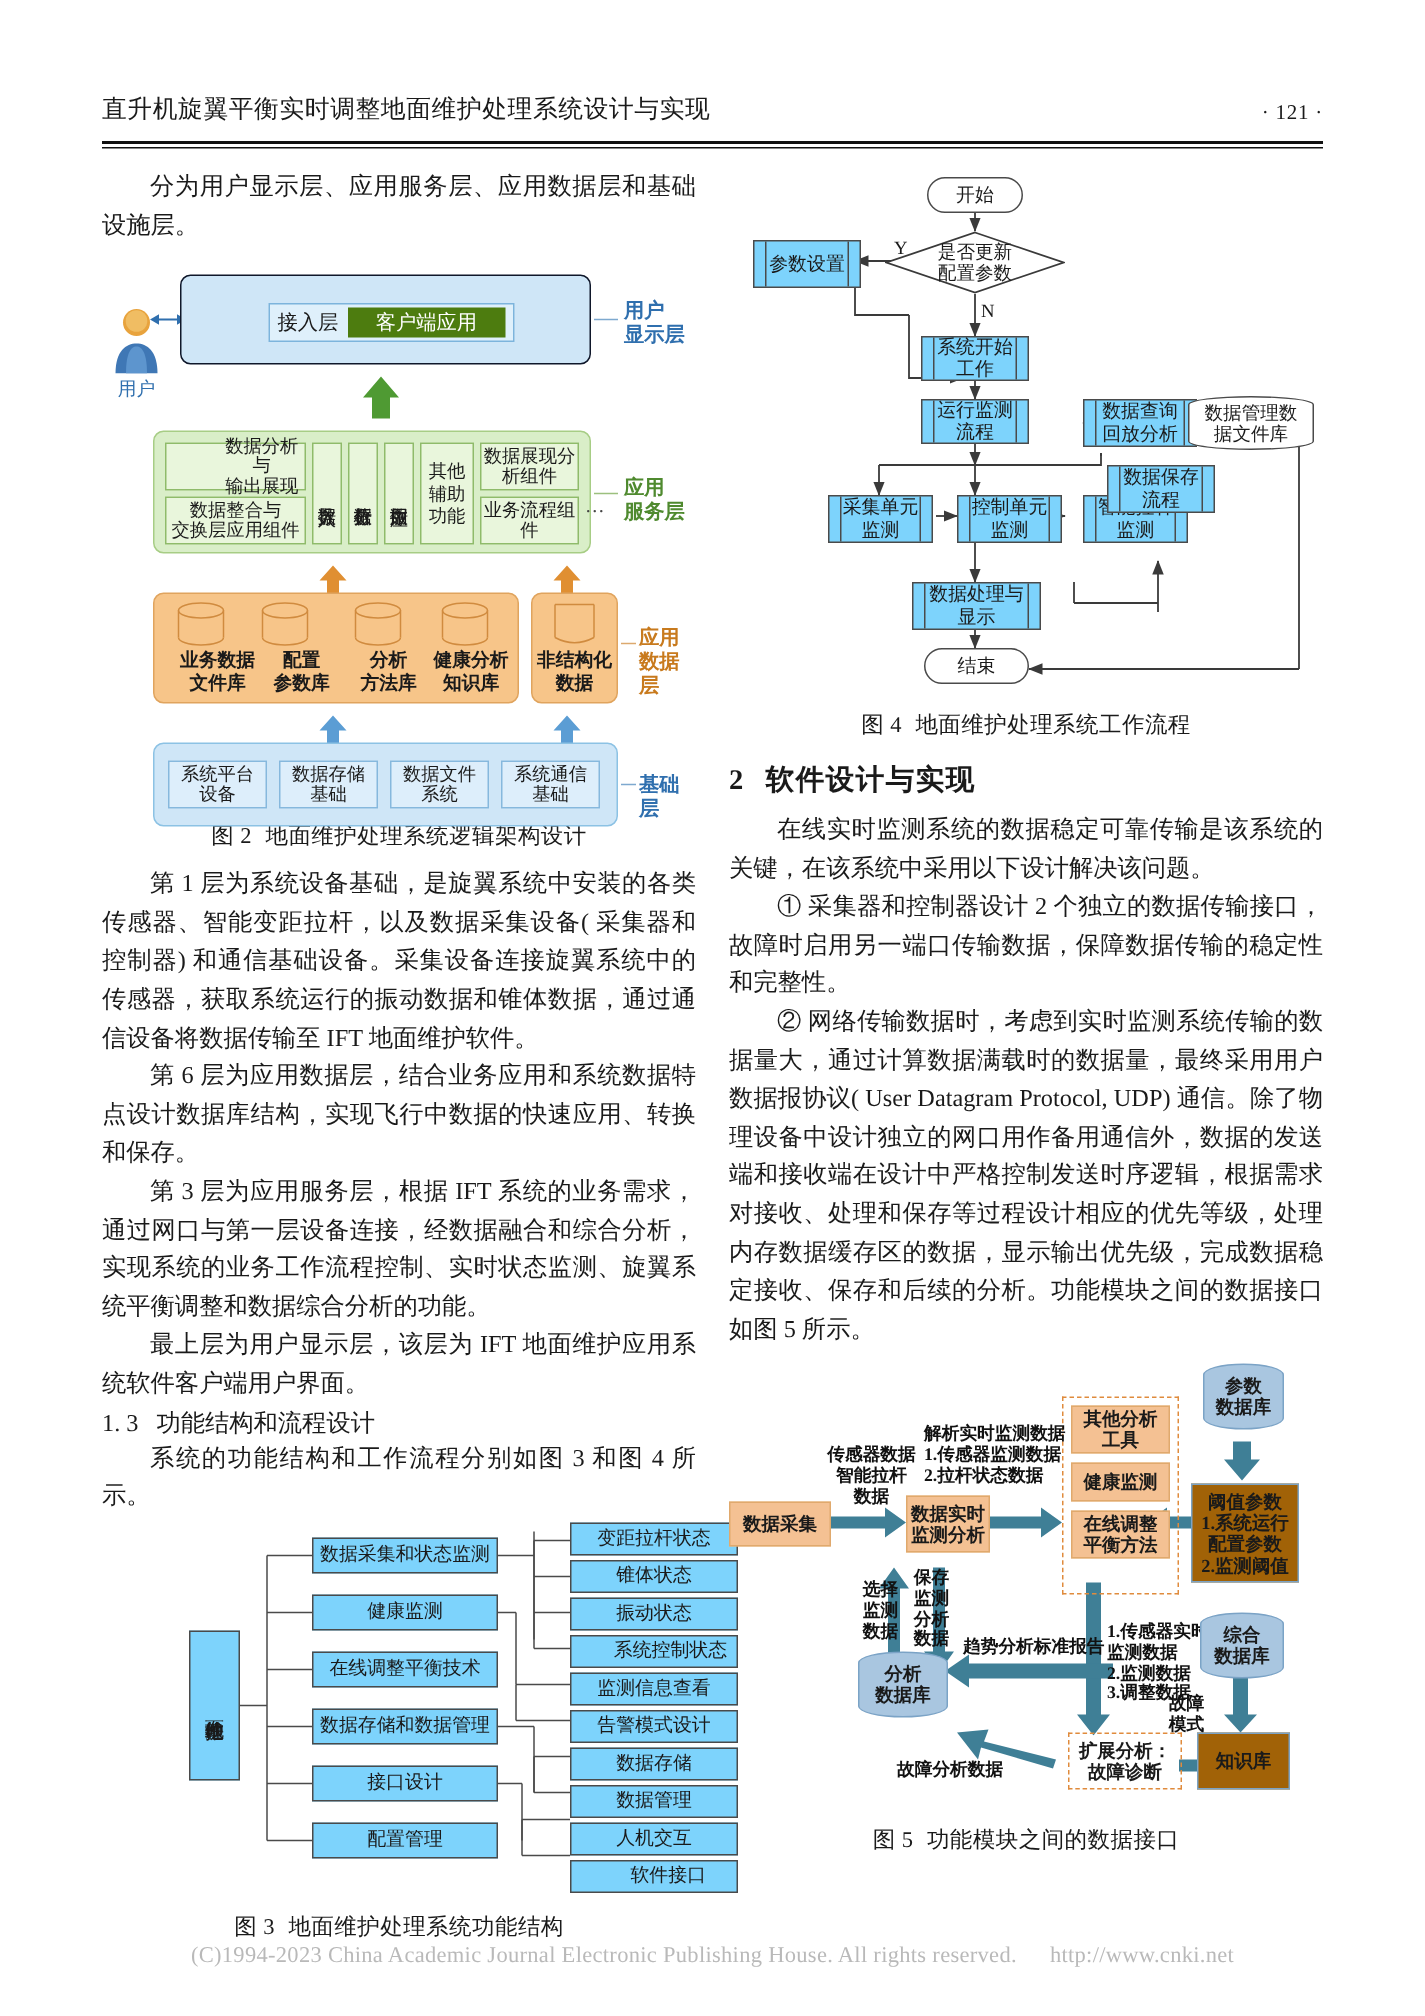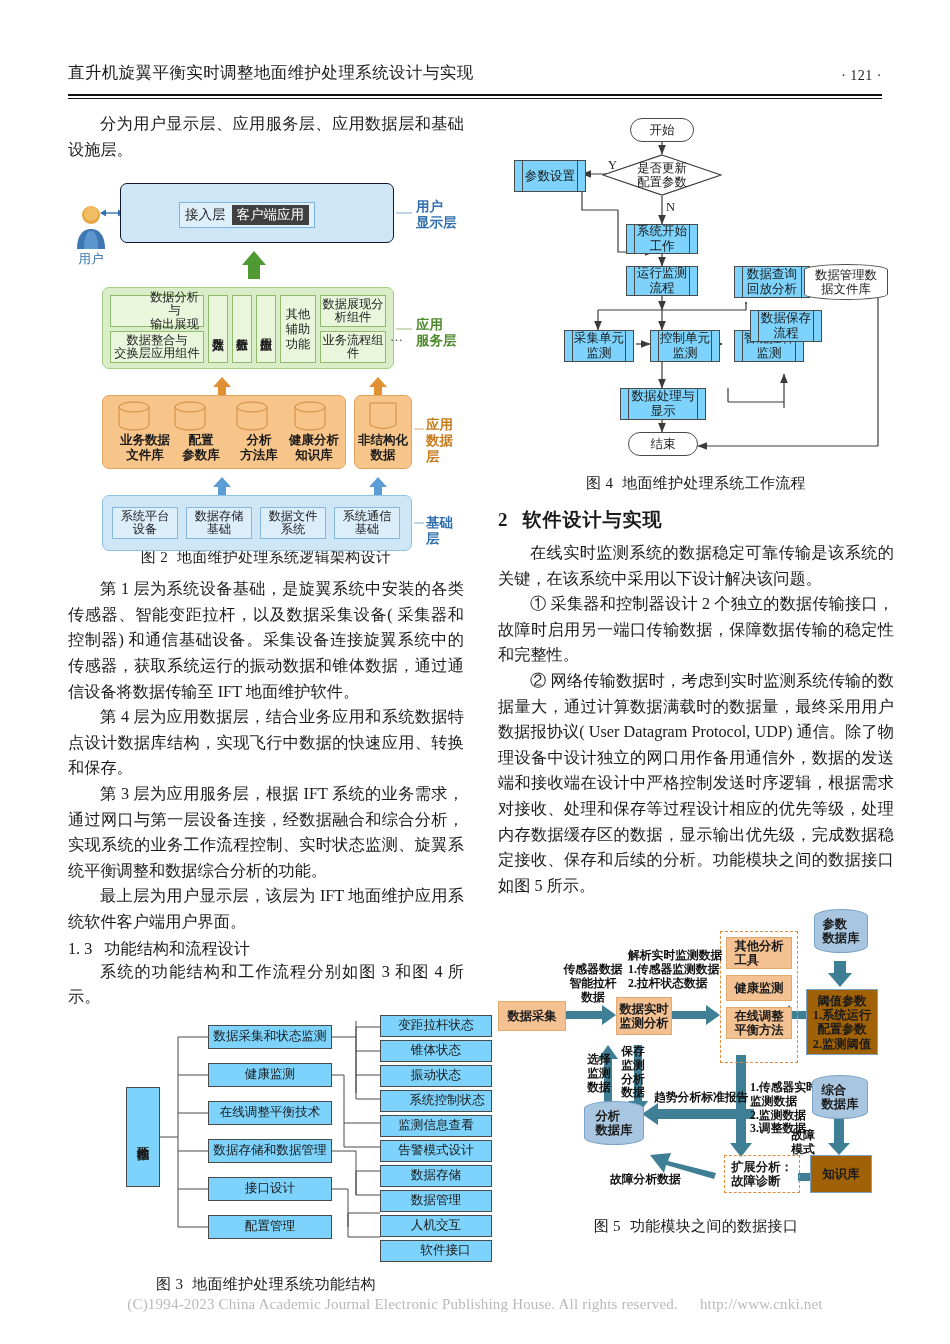--- a/index.html
+++ b/index.html
@@ -21,21 +21,21 @@
   }
   .runhead-title { font-size:16.5px; letter-spacing:.4px; }
   .runhead-page { font-size:14px; letter-spacing:.5px; }
   .rule-double { position:absolute; left:68px; top:94px; width:814px; }
   .rule-double .r1 { height:1.6px; background:#111; }
   .rule-double .r2 { height:1px; background:#111; margin-top:2.4px; }
 
   
   .col { position:absolute; top:112px; width:396px; }
   .col-left { left:68px; }
-  .col-right { left:486px;margin-left:12px; }
+  .col-right { left:486px; }
 
   p.body {
     font-size:16.2px; line-height:25.6px; margin:0 0 0 0;
     text-align:justify; text-justify:inter-ideograph;
     text-indent:32px;
   }
   h2.sec {
     font-size:19px; margin:14px 0 8px 0; font-weight:bold;
     letter-spacing:1px;
   }
@@ -60,21 +60,21 @@
   .f2-disp {
     left:52px; top:12px; width:274px; height:60px;
     background:#cfe6f7; border:1px solid #0f172a;
   }
   .f2-disp-inner {
     position:absolute; left:58px; top:18px;
     display:flex; align-items:center; gap:6px;
     border:1px solid #7db4dc; background:#dff0fb; padding:2px 5px;
   }
   .f2-t { font-size:13.5px; white-space:nowrap; }
-  .f2-cli { background:#404040; color:#fff; padding:1px 5px; font-size:13.5px; }
+  .f2-cli { background:#4d7c0f; color:#fff; padding:1px 19px; font-size:13.5px; }
 
   .f2-svc {
     left:34px; top:116px; width:292px; height:82px;
     background:#d9eec8; border:1px solid #a7cd85;
   }
   .f2-data {
     left:34px; top:224px; width:244px; height:74px;
     background:#f7c589; border:1px solid #e0a45e;
   }
   .f2-data2 {
@@ -135,21 +135,21 @@
     position:absolute; border:1px solid #4a4a4a; background:#fff;
     border-radius:50%/16%;
     display:flex; align-items:center; justify-content:center; text-align:center;
     font-size:12.4px; line-height:14.4px;
   }
   .ylab { position:absolute; font-size:12.5px; font-family:"Liberation Serif",serif; }
 
   
   .f5box {
     position:absolute; display:flex; align-items:center; justify-content:center;
-    font-size:12.3px; line-height:14.2px; font-weight:bold;
+    text-align:center; font-size:12.3px; line-height:14.2px; font-weight:bold;
   }
   .f5-or { background:#f4c193; border:1px solid #e0a96d; }
   .f5-bl { background:#a16207; border:1px solid #7ba3c6; }
   .f5-cyl-bl { background:#a9c6e0; border:1px solid #7ba3c6; border-radius:50%/17%; }
   .f5-dash { position:absolute; border:1.4px dashed #e08b3d; }
   .f5-lbl {
     position:absolute; font-size:11.8px; line-height:13.6px; font-weight:bold;
     color:#111;
   }
 
@@ -268,21 +268,21 @@
       <div class="f2-box blue" style="left:192px; top:336px; width:66px; height:32px;">数据文件<br>系统</div>
       <div class="f2-box blue" style="left:266px; top:336px; width:66px; height:32px;">系统通信<br>基础</div>
       <div class="f2-side blue" style="left:358px; top:344px;">基础层</div>
     </div>
 
     <div class="figcap">
       <span class="n">图 2</span><span>地面维护处理系统逻辑架构设计</span>
     </div>
 
     <p class="body">第 1 层为系统设备基础，是旋翼系统中安装的各类传感器、智能变距拉杆，以及数据采集设备( 采集器和控制器) 和通信基础设备。采集设备连接旋翼系统中的传感器，获取系统运行的振动数据和锥体数据，通过通信设备将数据传输至 IFT 地面维护软件。</p>
-    <p class="body">第 4 层为应用数据层，结合业务应用和系统数据特点设计数据库结构，实现飞行中数据的快速应用、转换和保存。</p>
+    <p class="body">第 6 层为应用数据层，结合业务应用和系统数据特点设计数据库结构，实现飞行中数据的快速应用、转换和保存。</p>
     <p class="body">第 3 层为应用服务层，根据 IFT 系统的业务需求，通过网口与第一层设备连接，经数据融合和综合分析，实现系统的业务工作流程控制、实时状态监测、旋翼系统平衡调整和数据综合分析的功能。</p>
     <p class="body">最上层为用户显示层，该层为 IFT 地面维护应用系统软件客户端用户界面。</p>
 
     <h3 class="subsec">
       <span class="num">1. 3</span><span>功能结构和流程设计</span>
     </h3>
     <p class="body">系统的功能结构和工作流程分别如图 3 和图 4 所示。</p>
 
     <div class="fig" style="width:396px; height:232px; margin-top:10px;">
       <svg style="position:absolute;left:0;top:0;width:396px;height:232px;">

